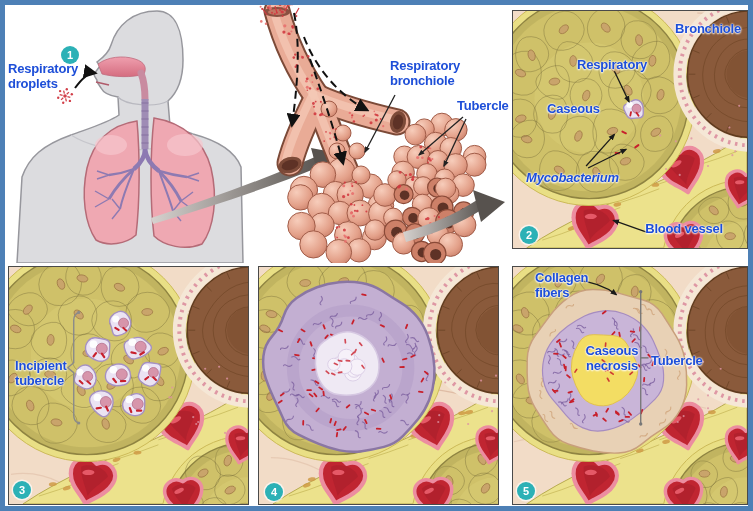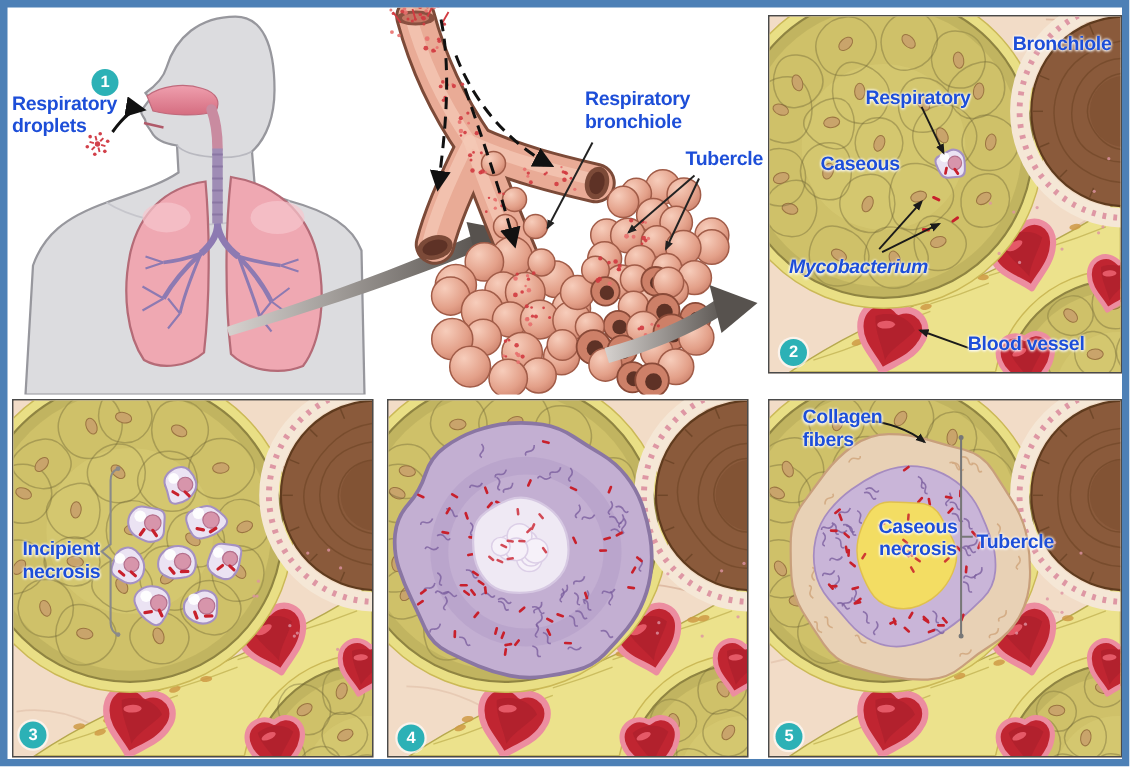--- a/index.html
+++ b/index.html
@@ -795,21 +795,21 @@
             <circle cx="129.25" cy="138.7" r="5.5" fill="#d795ab" stroke="#b4708d" stroke-width="0.8"></circle>
             <rect x="-3.3" y="-1.1" width="6.5" height="2.21" rx="1.1" fill="#c8202c" transform="translate(122.1,144.9) rotate(70)"></rect>
             <rect x="-3.3" y="-1.1" width="6.5" height="2.21" rx="1.1" fill="#c8202c" transform="translate(130.6,145.5) rotate(179)"></rect>
           </g>
           <path d="M70,46 Q65,48 65,54 L65,97 L59,102 L65,107 L65,150 Q65,156 70,158" fill="none" stroke="#8a8a8a" stroke-width="1.4"></path>
           <circle cx="70" cy="46" r="1.6" fill="#8a8a8a"></circle>
           <circle cx="70" cy="158" r="1.6" fill="#8a8a8a"></circle>
         </svg>
       </div>
     <div class="lbl" style="left:6px;top:92px">Incipient
-necrosis</div>
+tubercle</div>
     <div class="badge" style="left:4px;top:214px">3</div>
   </div>
 
   <div class="panel" id="panel4" style="left:253px;top:261px;width:239px;height:237px">
     <div class="art">
         <svg viewBox="0 0 240 240" preserveAspectRatio="none">
           <defs>
   <marker id="mP4" viewBox="0 0 10 10" refX="8" refY="5" markerWidth="5.5" markerHeight="5.5" orient="auto">
               <path d="M0,1 L10,5 L0,9 z" fill="#1a1a1a"></path>
             </marker>

